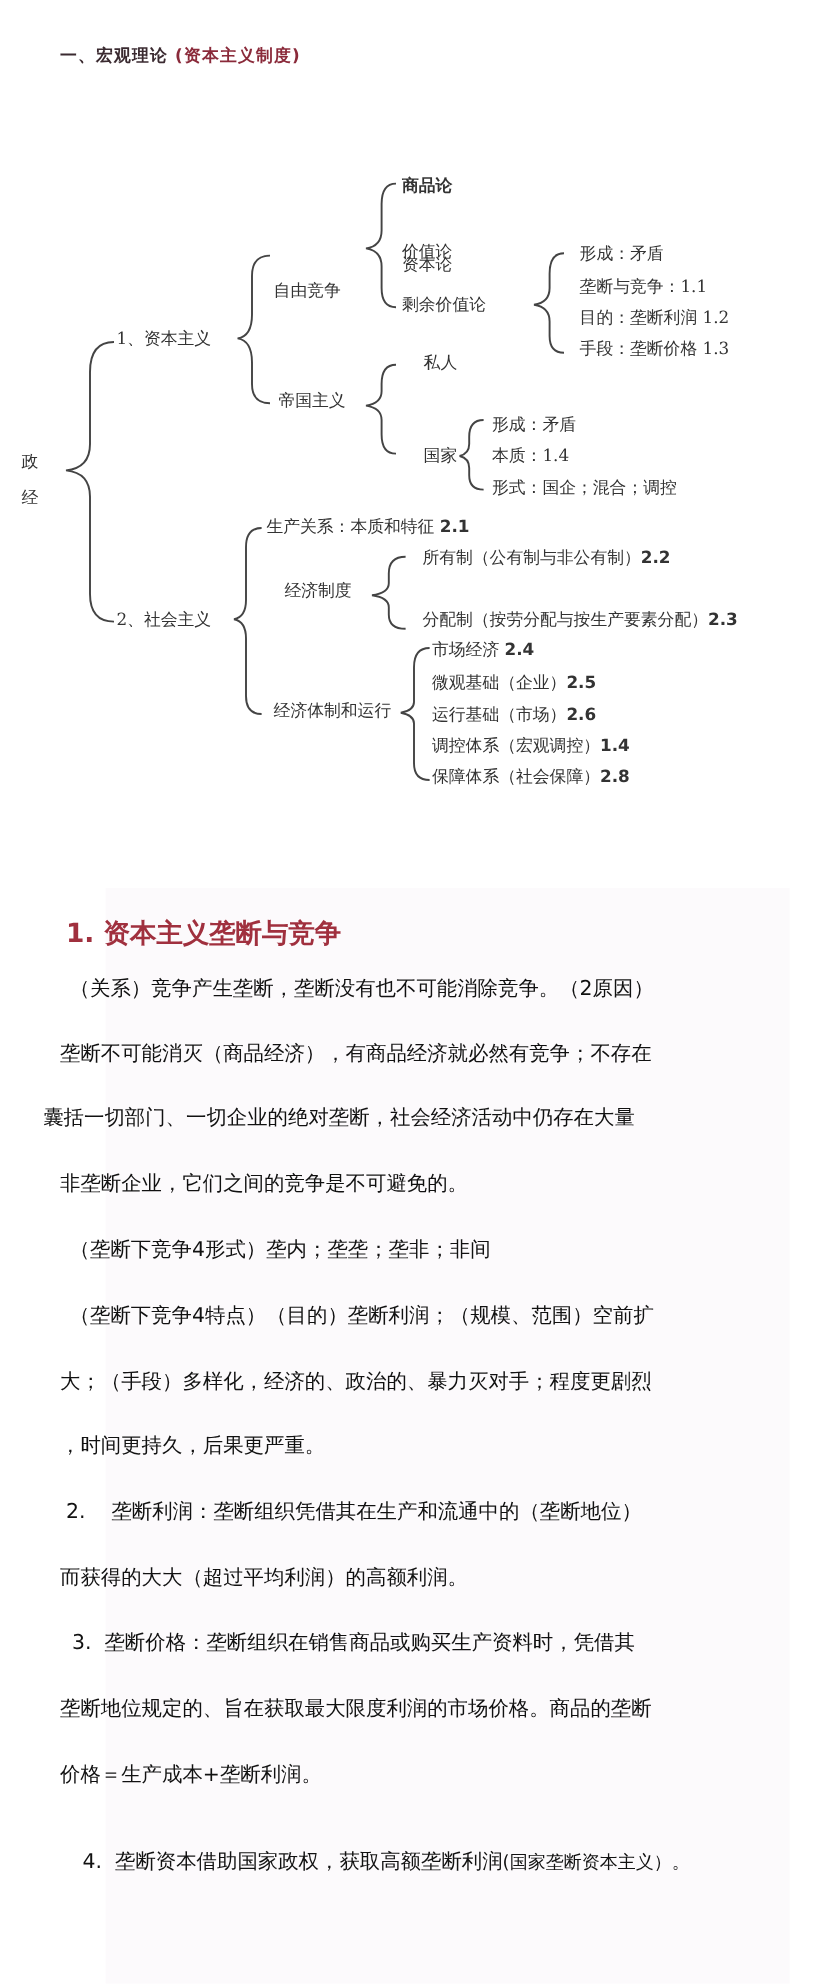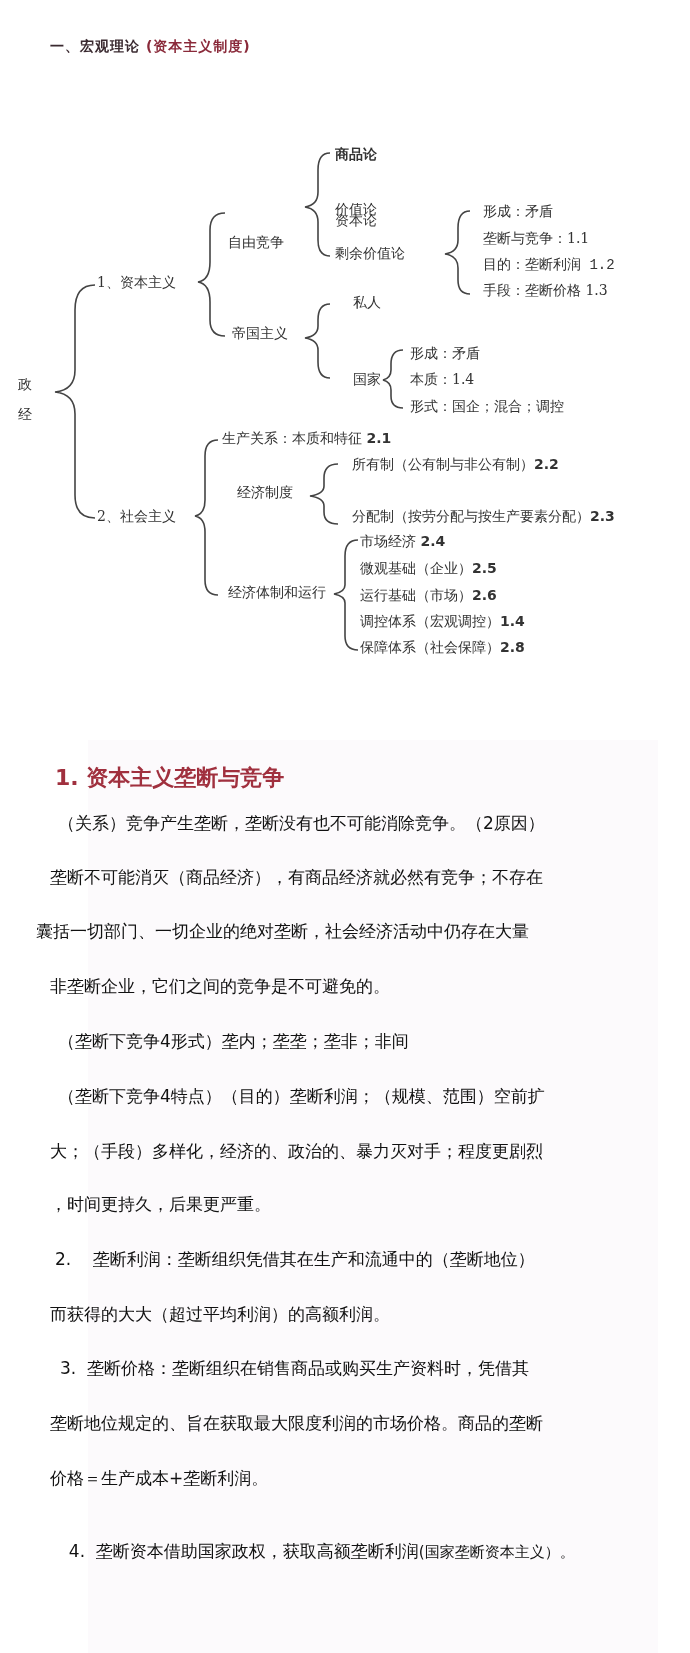--- a/index.html
+++ b/index.html
@@ -55,21 +55,21 @@
   <div class="abs" style="left:228px;top:202px;margin-top:32px;">自由竞争</div>
   <div class="abs" style="left:232px;top:325px;">帝国主义</div>
 
   <div class="abs" style="left:335px;top:146px;font-weight:bold;">商品论</div>
   <div class="abs" style="left:335px;top:179px;margin-top:22px;">价值论</div>
   <div class="abs" style="left:335px;top:212px;">资本论</div>
   <div class="abs" style="left:335px;top:245px;">剩余价值论</div>
 
   <div class="abs" style="left:483px;top:203px;">形成：矛盾</div>
   <div class="abs" style="left:483px;top:230px;">垄断与竞争：1.1</div>
-  <div class="abs" style="left:483px;top:256px;font-family:Liberation Mono, monospace;">目的：垄断利润 1.2</div>
+  <div class="abs" style="left:483px;top:256px;">目的：垄断利润 1.2</div>
   <div class="abs" style="left:483px;top:282px;">手段：垄断价格 1.3</div>
 
   <div class="abs" style="left:353px;top:294px;font-family:Liberation Mono, monospace;">私人</div>
   <div class="abs" style="left:353px;top:371px;">国家</div>
   <div class="abs" style="left:410px;top:345px;">形成：矛盾</div>
   <div class="abs" style="left:410px;top:371px;">本质：1.4</div>
   <div class="abs" style="left:410px;top:398px;">形式：国企；混合；调控</div>
 
   <div class="abs" style="left:97px;top:508px;">2、社会主义</div>
   <div class="abs" style="left:222px;top:430px;">

